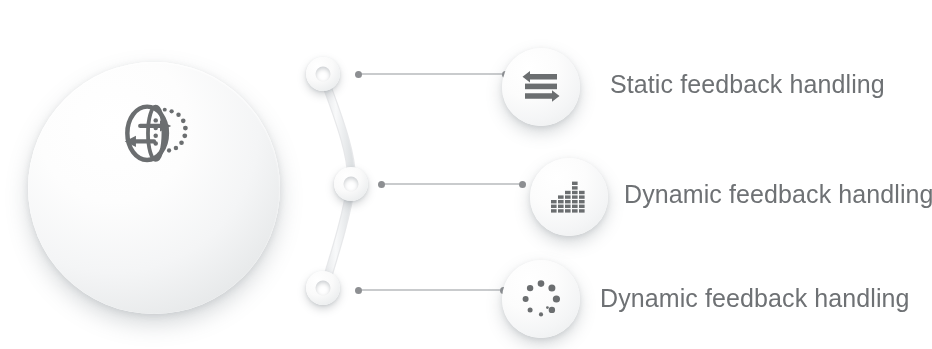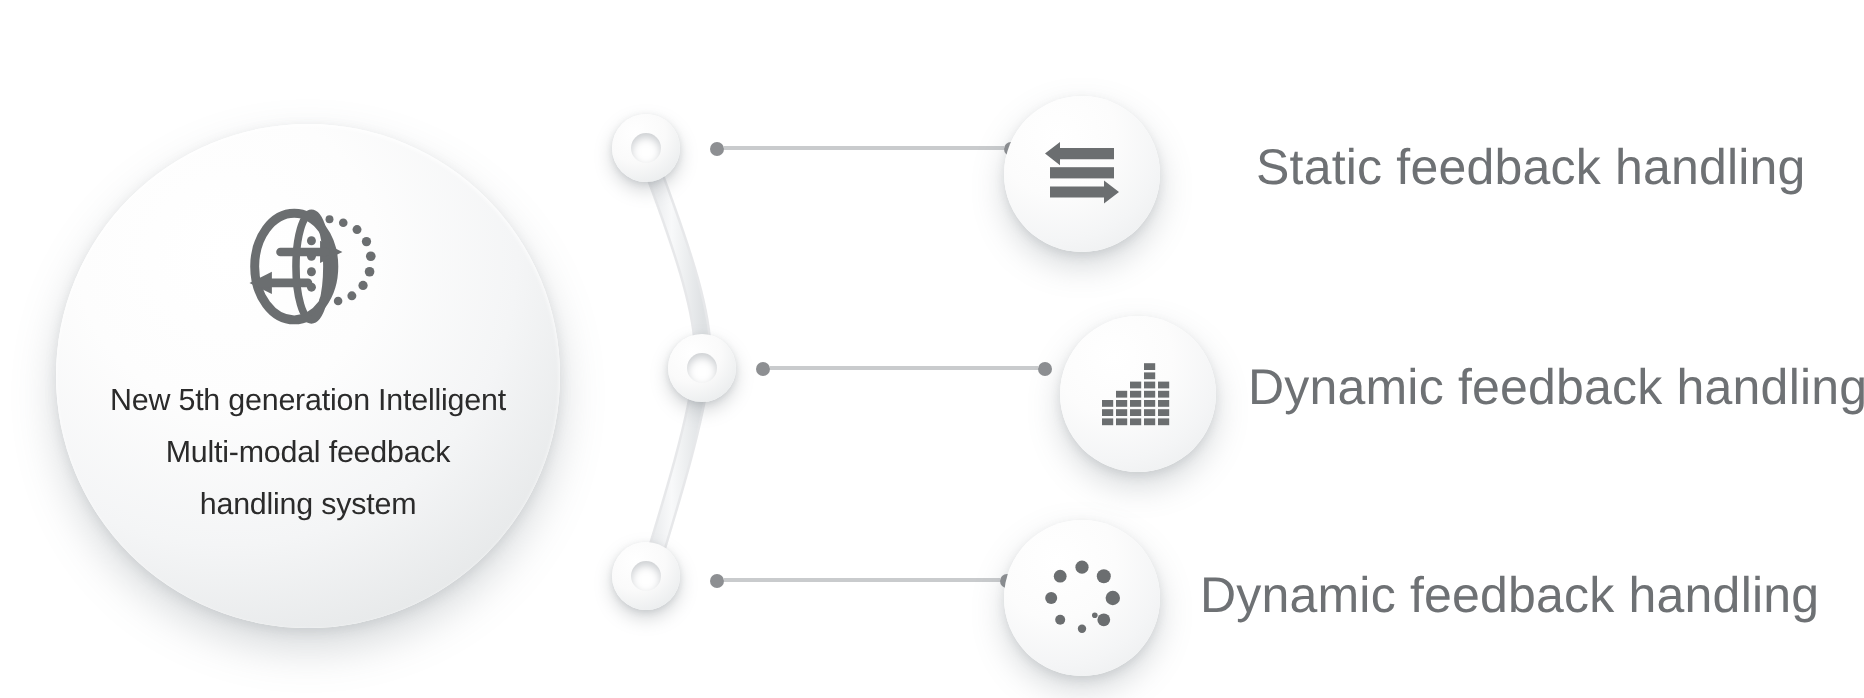--- a/index.html
+++ b/index.html
@@ -136,21 +136,21 @@
   .circ-3 { left: 502px; top: 260px; }
 
   
   .item-label {
     position: absolute;
     font-size: 25px;
     color: #6e7174;
     white-space: nowrap;
     letter-spacing: 0.1px;
   }
-  .lab-1 { left: 628px; top: 70px; }
+  .lab-1 { left: 610px; top: 70px; }
   .lab-2 { left: 624px; top: 180px; }
   .lab-3 { left: 600px; top: 284px; }
 </style>
 </head>
 <body>
 
 <div id="infographic">
 
   <div class="hub">
     <span class="hub-icon-wrap">
@@ -183,25 +183,20 @@
         </g>
 
         <path d="M57 33 L70 39.5 L57 46 Z" fill="#6b6e70"></path>
 
         <path d="M29 51 L16 57.5 L29 64 Z" fill="#6b6e70"></path>
 
         <path d="M34 39.5 L60 39.5" stroke="#6b6e70" stroke-width="5" fill="none" stroke-linecap="round"></path>
         <path d="M22 57.5 L50 57.5" stroke="#6b6e70" stroke-width="5" fill="none" stroke-linecap="round"></path>
       </svg>
     </span>
-    <div class="hub-text">
-      <div>New 5th generation Intelligent</div>
-      <div>Multi-modal feedback</div>
-      <div>handling system</div>
-    </div>
   </div>
 
   <svg class="spine" viewBox="0 0 80 270" xmlns="http://www.w3.org/2000/svg">
     <defs>
       <linearGradient id="spineGrad" x1="0" y1="0" x2="1" y2="0">
         <stop offset="0%" stop-color="#e4e6e8"></stop>
         <stop offset="45%" stop-color="#f8f9fa"></stop>
         <stop offset="100%" stop-color="#dfe2e4"></stop>
       </linearGradient>
     </defs>

